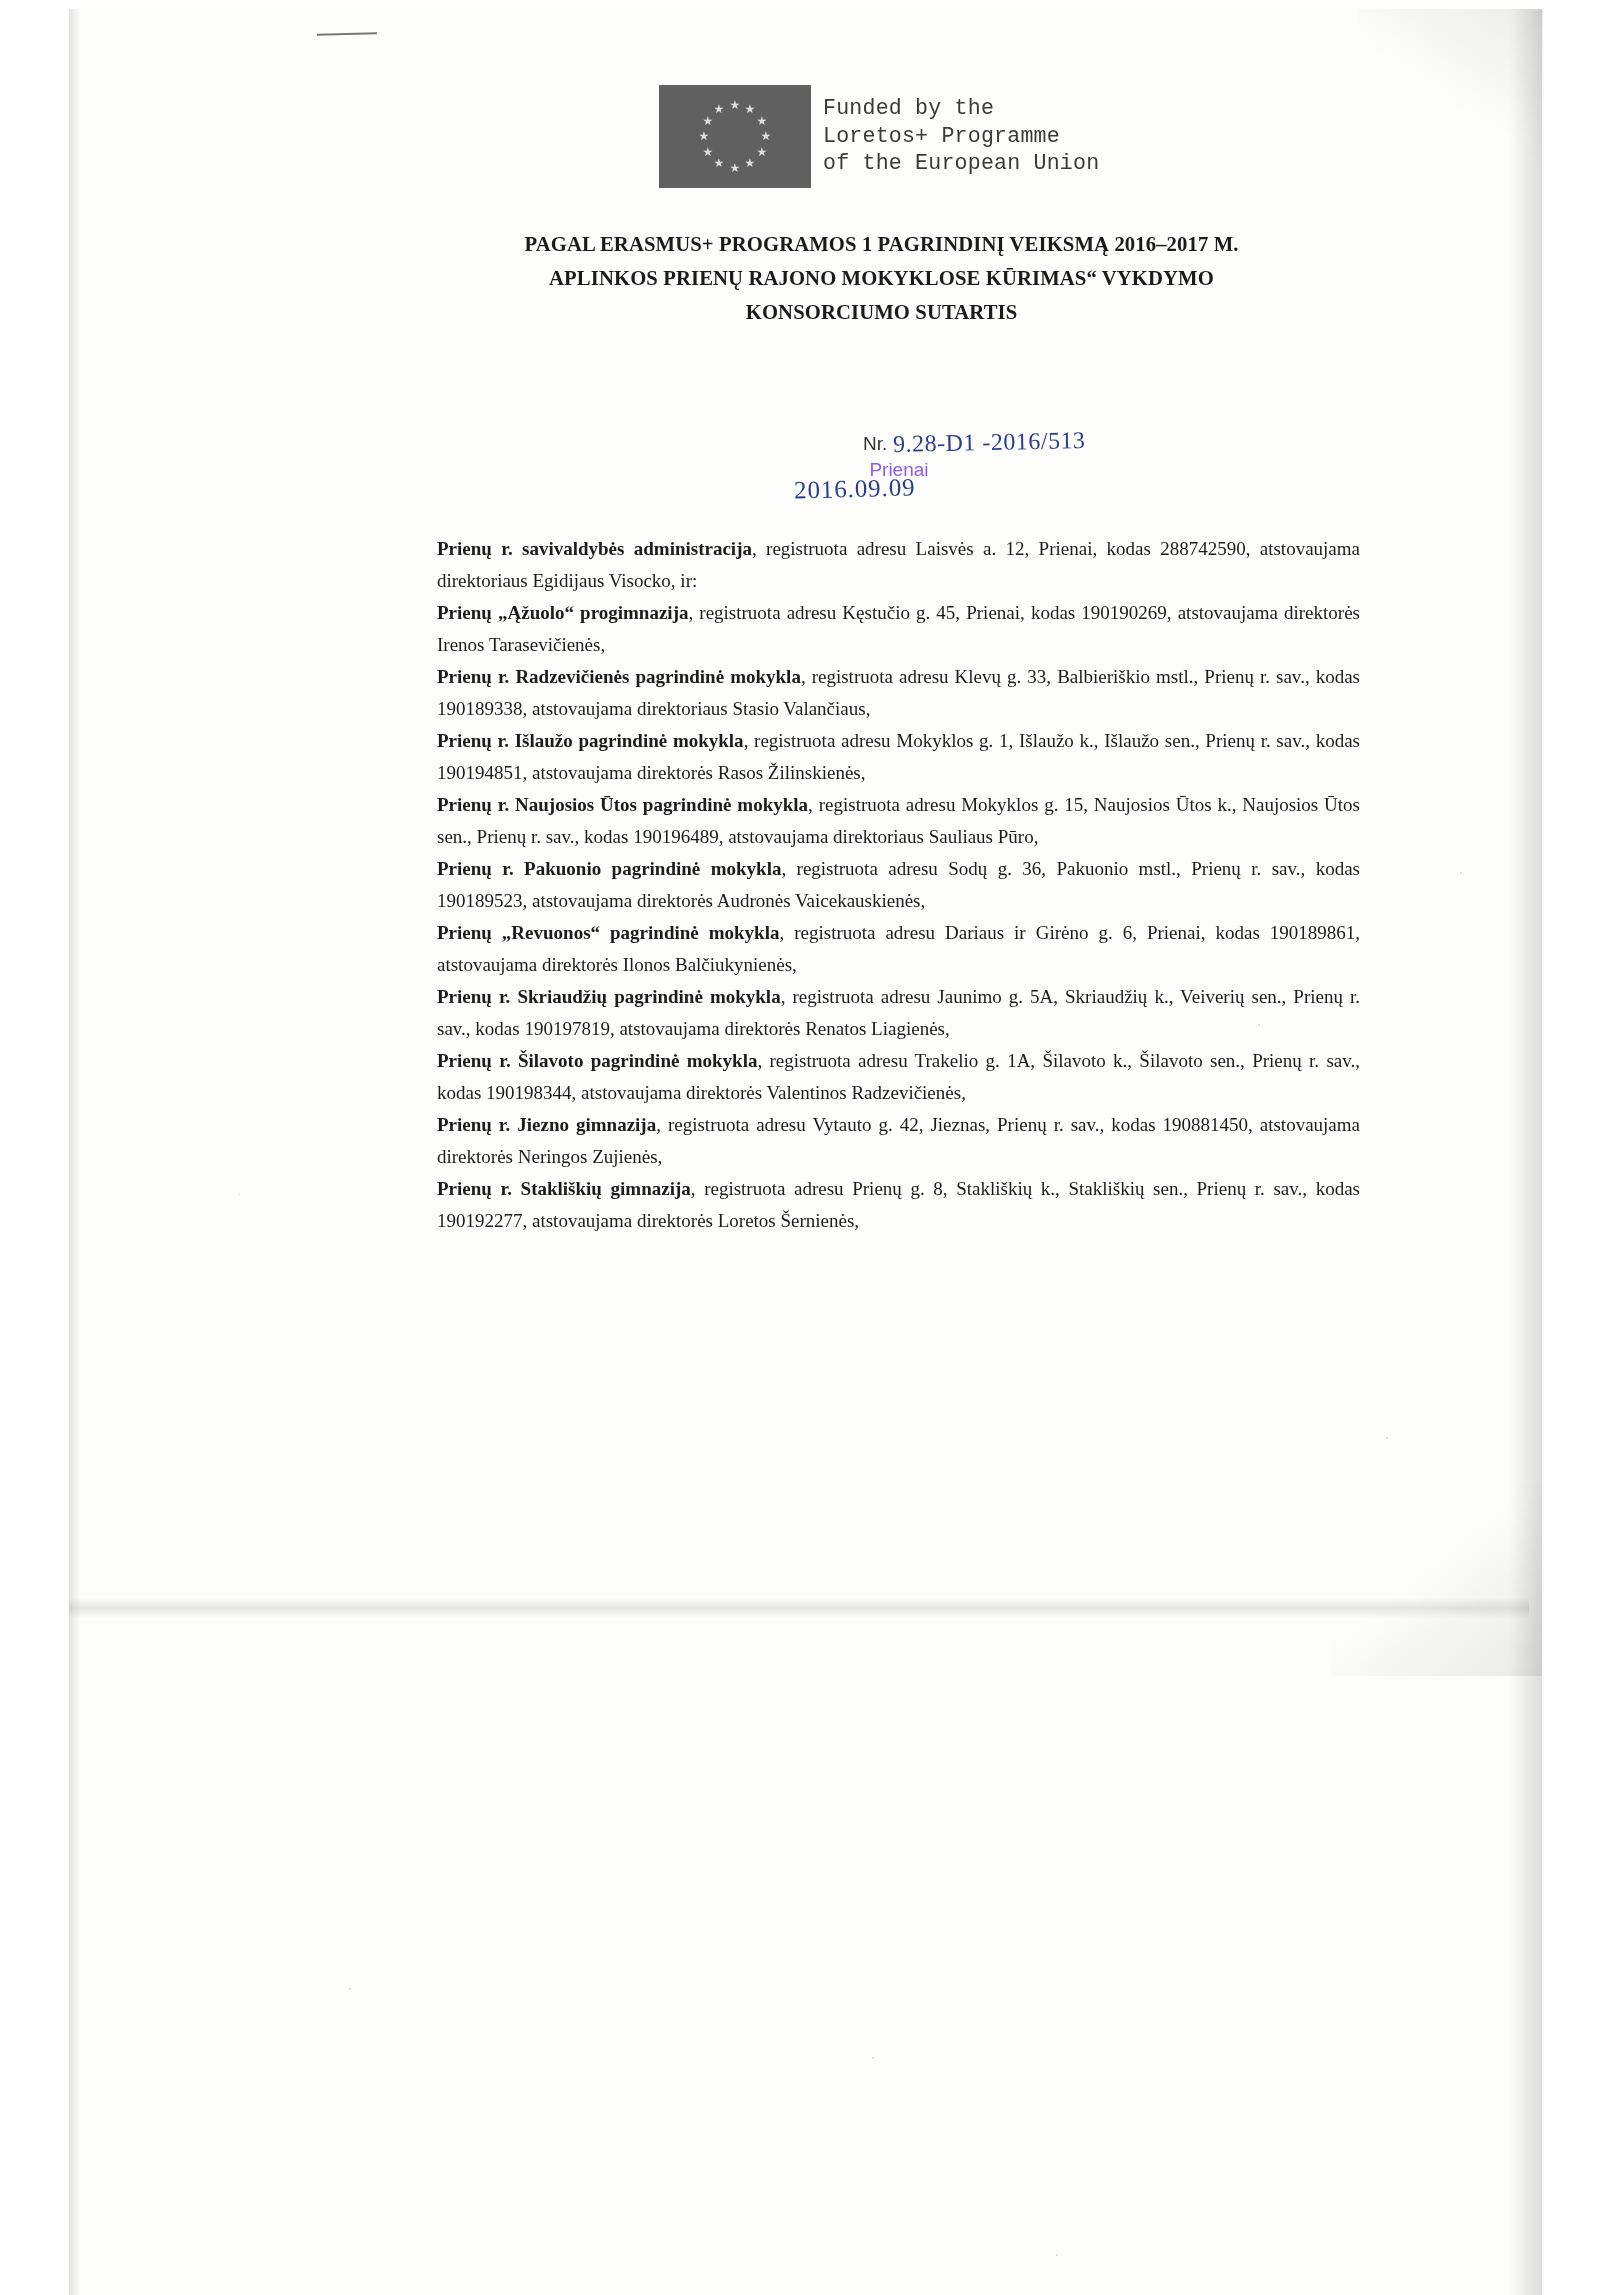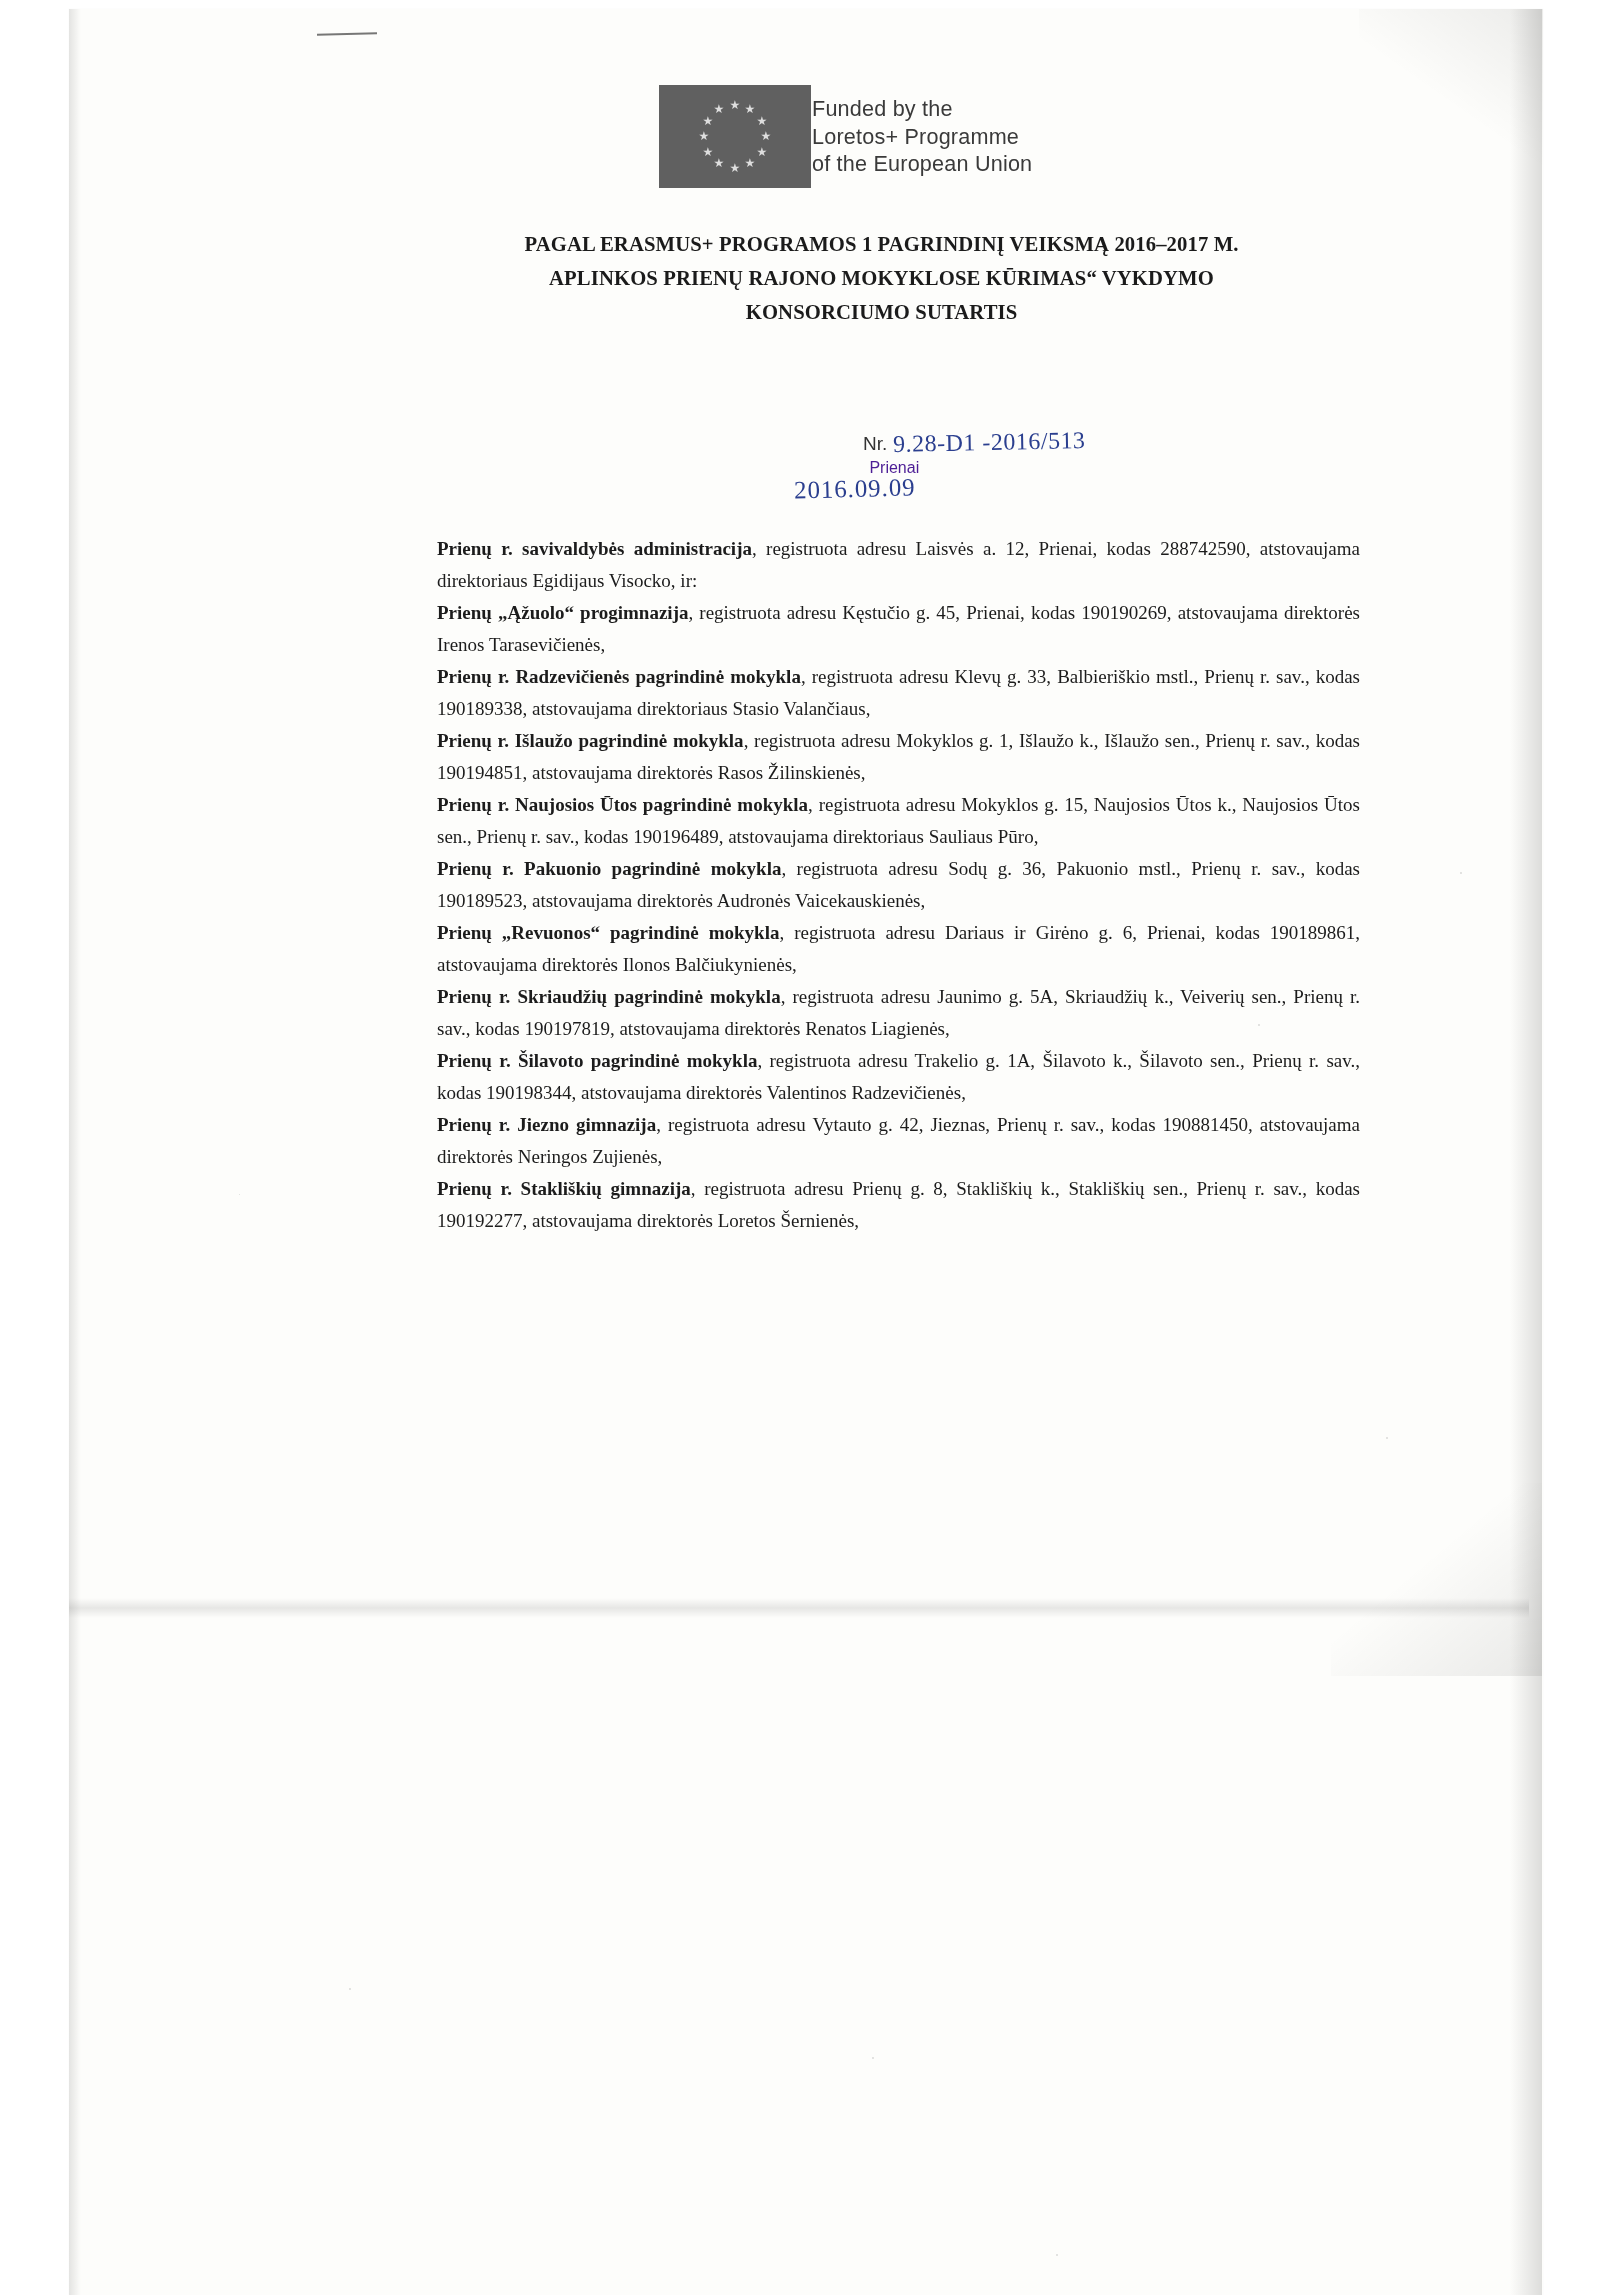--- a/index.html
+++ b/index.html
@@ -96,22 +96,22 @@
     filter: grayscale(1) contrast(0.9);
   }
   .eu-flag .star {
     position: absolute;
     color: #e8e8e8;
     font-size: 12px;
     line-height: 12px;
     transform: translate(-50%, -50%);
   }
   .eu-text {
-    margin-left: 1px;
-    font-family: Liberation Sans, sans-serif;
+    margin-left: 12px;
+    font-family: Liberation Mono, monospace;
     font-size: 21.6px;
     line-height: 27.5px;
     color: #3a3a3a;
     letter-spacing: 0.2px;
   }
 
   
   .title-block {
     position: absolute;
     left: 404px;
@@ -143,22 +143,22 @@
     color: #2b3f8f;
     font-size: 24px;
     letter-spacing: 0.5px;
     transform: rotate(-1.2deg);
     display: inline-block;
   }
   .prienai-word {
     display: block;
     margin-top: 2.8px;
     margin-left: 6.4px;
-    font-size: 16px;
-    color: #4c1d95;
+    font-size: 19px;
+    color: #8b5cf6;
   }
   .hand-date {
     position: absolute;
     left: 794px;
     top: 475px;
     font-family: "Liberation Serif", serif;
     font-size: 25px;
     color: #2b3f8f;
     transform: rotate(-1.5deg);
     letter-spacing: 0.9px;

